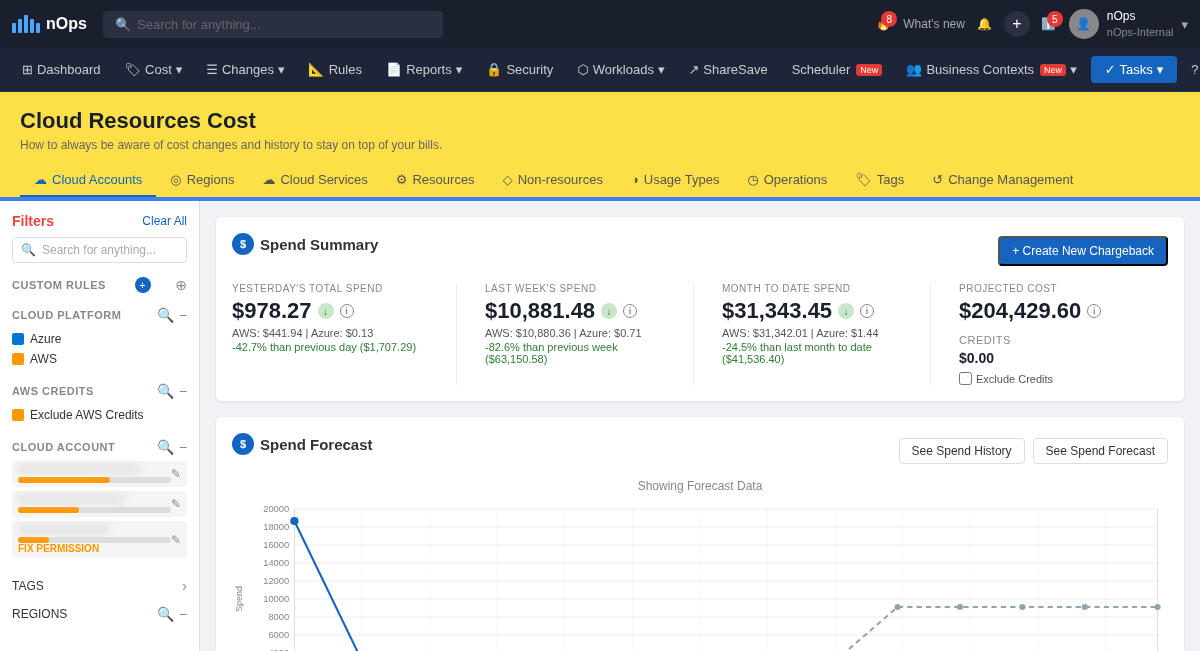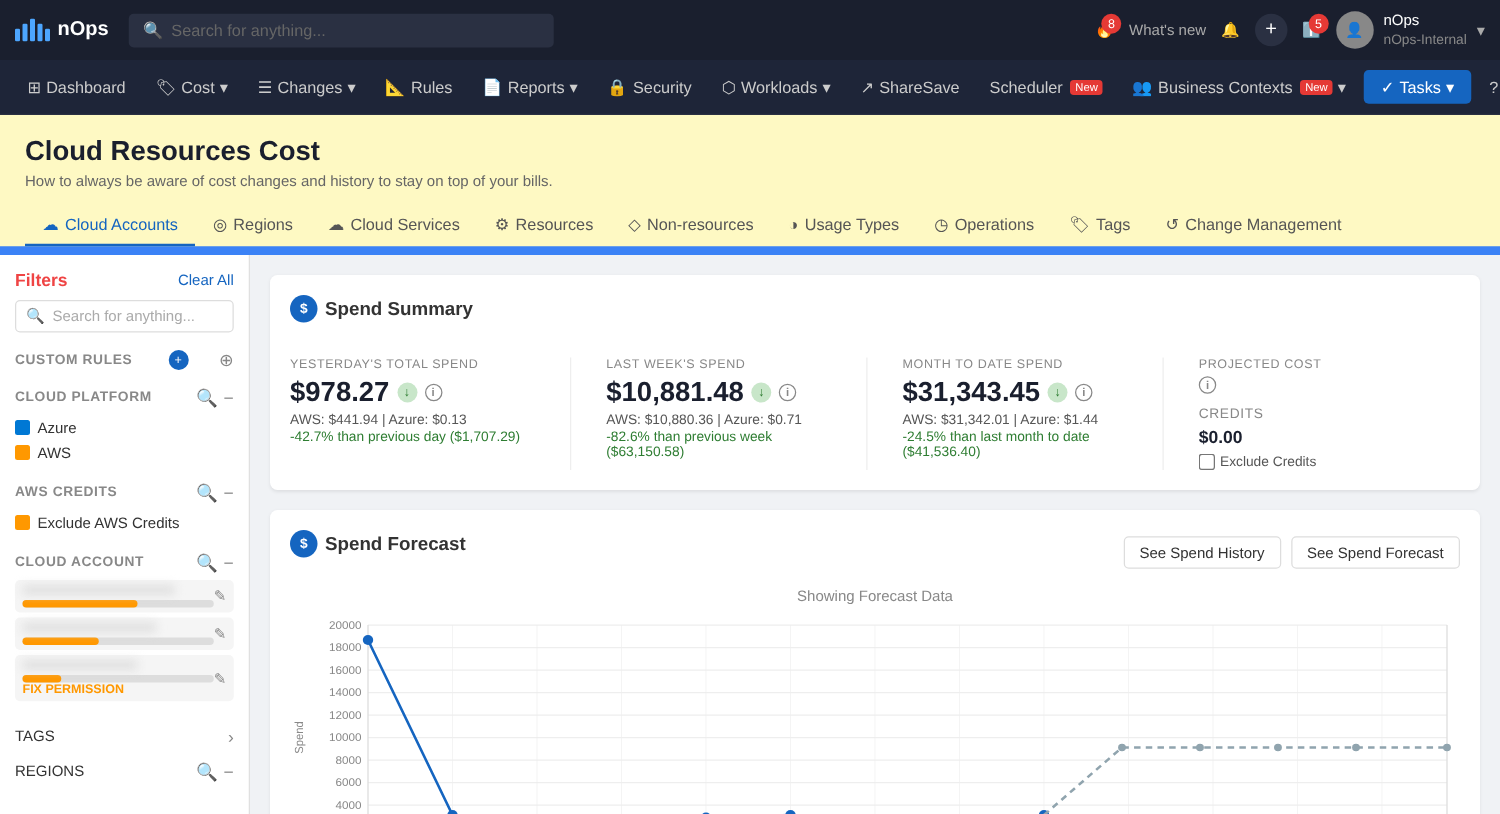--- a/index.html
+++ b/index.html
@@ -25,21 +25,21 @@
     .user-info { color: #fff; font-size: 12px; line-height: 1.3; }
     .user-sub { color: #888; font-size: 11px; }
 
     
     .menubar { background: #1e2538; height: 44px; display: flex; align-items: center; padding: 0 12px; gap: 4px; border-bottom: 1px solid #2a3042; }
     .menu-item { color: #ccc; padding: 6px 10px; border-radius: 4px; cursor: pointer; font-size: 13px; display: flex; align-items: center; gap: 4px; white-space: nowrap; }
     .new-badge { background: #e53935; color: #fff; font-size: 9px; padding: 1px 4px; border-radius: 3px; margin-left: 2px; }
     .tasks-btn { background: #1565c0; color: #fff; border-radius: 4px; padding: 6px 14px; margin-left: auto; display: flex; align-items: center; gap: 4px; cursor: pointer; font-size: 13px; }
 
     
-    .page-header { background: #fef9c3; padding: 16px 20px 0; border-bottom: 7px solid #3b82f6; }
+    .page-header { background: #fde047; padding: 16px 20px 0; border-bottom: 4px solid #3b82f6; }
     .page-title { font-size: 22px; font-weight: 600; color: #1a1f2e; margin-bottom: 4px; }
     .page-subtitle { color: #666; font-size: 12px; margin-bottom: 12px; }
 
     
     .tabs { display: flex; gap: 0; border-bottom: none; }
     .tab { padding: 8px 14px; color: #555; cursor: pointer; font-size: 13px; border-bottom: 2px solid transparent; display: flex; align-items: center; gap: 5px; white-space: nowrap; }
     .tab.active { color: #1565c0; border-bottom: 2px solid #1565c0; font-weight: 500; }
 
     
     .main { display: flex; height: calc(651px - 48px - 44px - 80px); overflow: hidden; }
@@ -350,20 +350,21 @@
   </div>
 
   <div class="content">
 
     <div class="card">
       <div class="card-header">
         <div class="card-title">
           <div class="circle-icon">$</div>
           <span>Spend Summary</span>
         </div>
+        <button class="chargeback-btn">+ Create New Chargeback</button>
       </div>
       <div class="spend-grid">
 
         <div class="spend-col">
           <div class="spend-label">YESTERDAY'S TOTAL SPEND</div>
           <div class="spend-amount">
             <span>$978.27</span>
             <span class="down-icon">↓</span>
             <span class="info-icon">i</span>
           </div>
@@ -389,20 +390,21 @@
             <span class="down-icon">↓</span>
             <span class="info-icon">i</span>
           </div>
           <div class="spend-detail">AWS: $31,342.01 | Azure: $1.44</div>
           <div class="spend-change down-green">-24.5% than last month to date ($41,536.40)</div>
         </div>
 
         <div class="spend-col">
           <div class="spend-label">PROJECTED COST</div>
           <div class="spend-amount">
+            <span>$204,429.60</span>
             <span class="info-icon">i</span>
           </div>
           <div class="credits-label">CREDITS</div>
           <div class="credits-amount">$0.00</div>
           <div class="exclude-credits">
             <input type="checkbox" style="">
             <span>Exclude Credits</span>
           </div>
         </div>
       </div>

